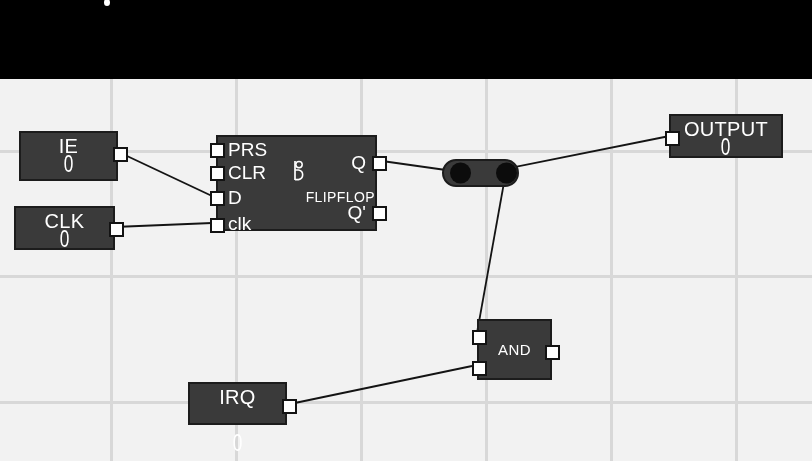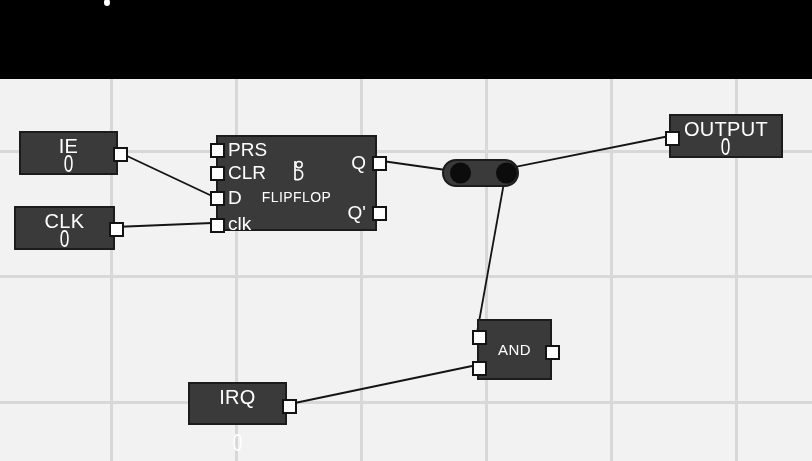--- a/index.html
+++ b/index.html
@@ -19,21 +19,21 @@
   
   .comp{position:absolute;box-sizing:border-box;background:#3a3a3a;border:2px solid #1c1c1c;
         color:#fff;z-index:3;}
   .io{display:flex;flex-direction:column;align-items:center;padding-top:6px;overflow:visible;}
   .io .lbl{font-size:20px;line-height:15px;letter-spacing:.3px;}
   .io .val{font-size:24px;line-height:19px;margin-top:0;transform:scaleX(.72);}
   .port{position:absolute;box-sizing:border-box;width:15px;height:15px;background:#fff;
         border:2px solid #131313;z-index:4;}
   
   .ff-lbl{position:absolute;font-size:19px;line-height:16px;color:#fff;}
-  #ff-name{position:absolute;left:0;right:0;top:52px;text-align:center;font-size:14px;letter-spacing:.4px;}
+  #ff-name{position:absolute;left:0;right:0;top:52px;text-align:right;font-size:14px;letter-spacing:.4px;}
   #ff-icon{position:absolute;left:74px;top:23px;}
   
   .and-box{display:flex;align-items:center;justify-content:center;font-size:15px;letter-spacing:.5px;}
 </style>
 </head>
 <body>
 
 <div id="screen">
 
   <div id="canvas">
@@ -55,21 +55,21 @@
     <line x1="505" y1="169" x2="667" y2="136.5"></line>
     <line x1="505" y1="177" x2="477" y2="333"></line>
     <line x1="290" y1="404" x2="472" y2="366"></line>
     <g>
       <rect x="443" y="160" width="75" height="26" rx="13" fill="#3a3a3a" stroke="#1c1c1c" stroke-width="2"></rect>
       <circle cx="460.5" cy="173" r="10.5" fill="#0c0c0c"></circle>
       <circle cx="506.5" cy="173" r="10.5" fill="#0c0c0c"></circle>
     </g>
   </svg>
 
-  <div class="comp io" style="left:19px;top:131px;width:99px;height:44px;">
+  <div class="comp io" style="left:19px;top:131px;width:99px;height:50px;">
     <span class="lbl">IE</span>
     <span class="val">0</span>
     <div class="port" style="left:92px;top:13.5px;"></div>
   </div>
 
   <div class="comp io" style="left:14px;top:206px;width:101px;height:44px;">
     <span class="lbl">CLK</span>
     <span class="val">0</span>
     <div class="port" style="left:93px;top:13.5px;"></div>
   </div>

